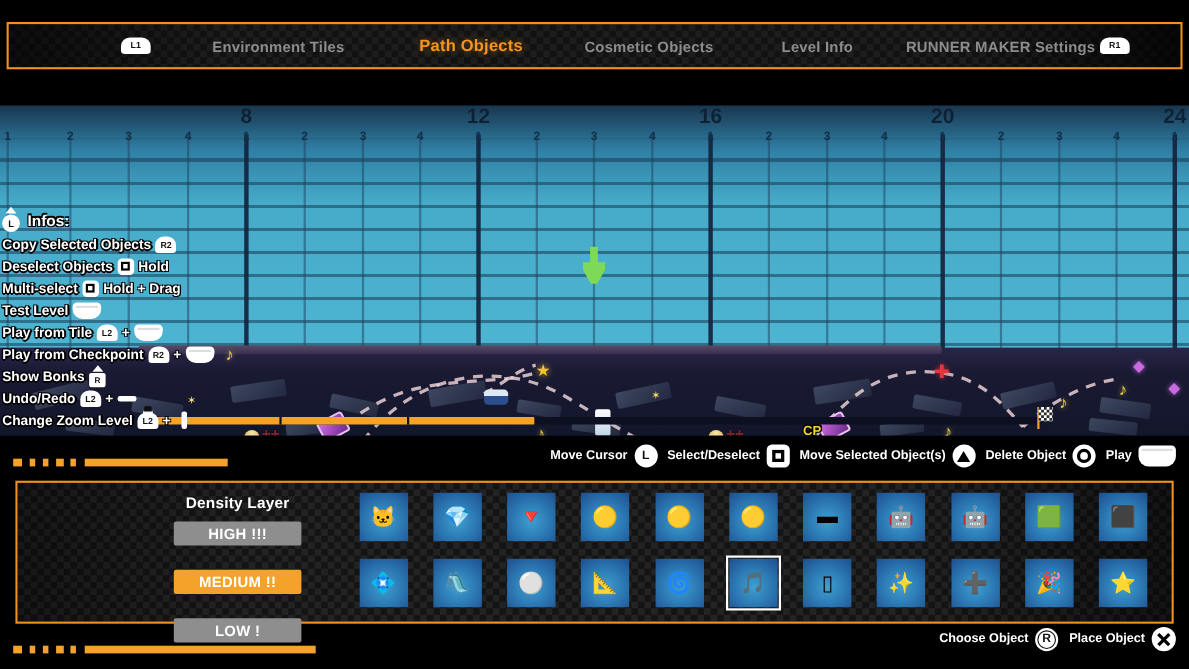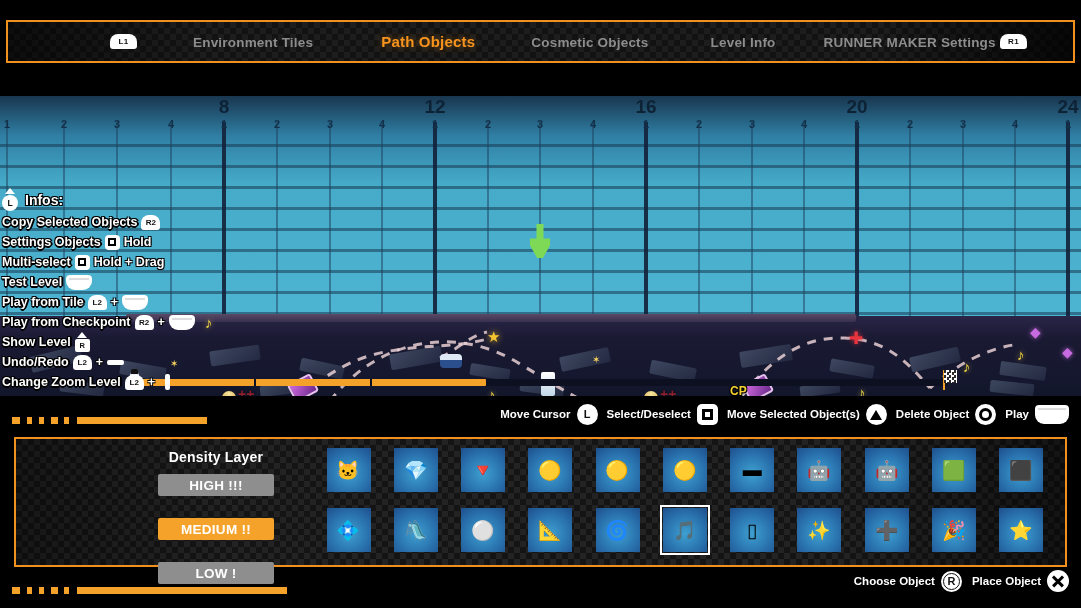--- a/index.html
+++ b/index.html
@@ -350,21 +350,21 @@
           <div class="g g-stickL">L</div>
         </div>
         <div class="infos-title">Infos:</div>
       </div>
       <div id="info-rows">
           <div class="info-row">
             <span class="lbl">Copy Selected Objects</span>
             <span class="g g-shoulder">R2</span>
           </div>
           <div class="info-row">
-            <span class="lbl">Settings Objects</span>
+            <span class="lbl">Deselect Objects</span>
             <span class="g g-square"></span>
             <span class="sfx">Hold</span>
           </div>
           <div class="info-row">
             <span class="lbl">Multi-select</span>
             <span class="g g-square"></span>
             <span class="sfx">Hold + Drag</span>
           </div>
           <div class="info-row">
             <span class="lbl">Test Level</span>
@@ -376,21 +376,21 @@
             <span class="sfx">+</span>
             <span class="g g-touch"></span>
           </div>
           <div class="info-row">
             <span class="lbl">Play from Checkpoint</span>
             <span class="g g-shoulder">R2</span>
             <span class="sfx">+</span>
             <span class="g g-touch"></span>
           </div>
           <div class="info-row">
-            <span class="lbl">Show Level</span>
+            <span class="lbl">Show Bonks</span>
             <span style="display:inline-flex;flex-direction:column;align-items:center;">
               <span class="g g-arrow-up"></span>
               <span class="g g-small-r">R</span>
             </span>
           </div>
           <div class="info-row">
             <span class="lbl">Undo/Redo</span>
             <span class="g g-shoulder">L2</span>
             <span class="sfx">+</span>
             <span class="g g-dpad lr">

